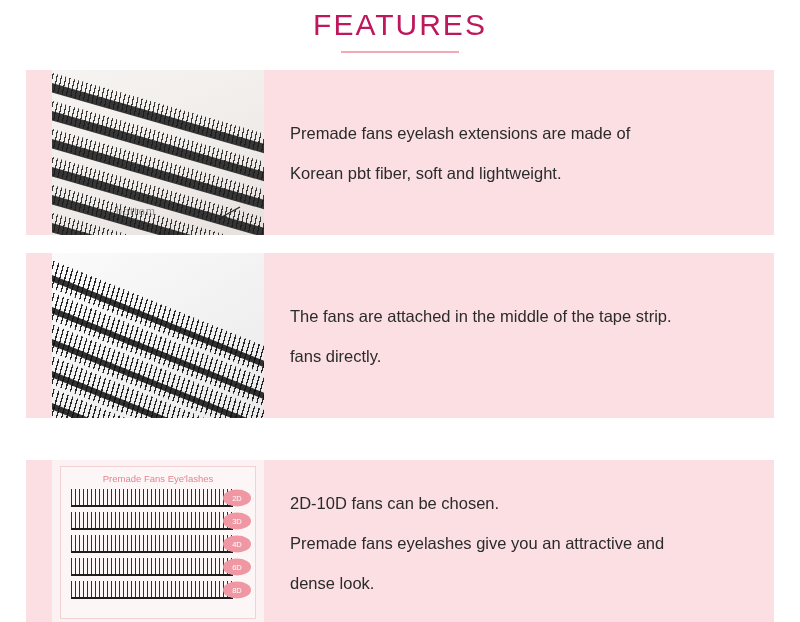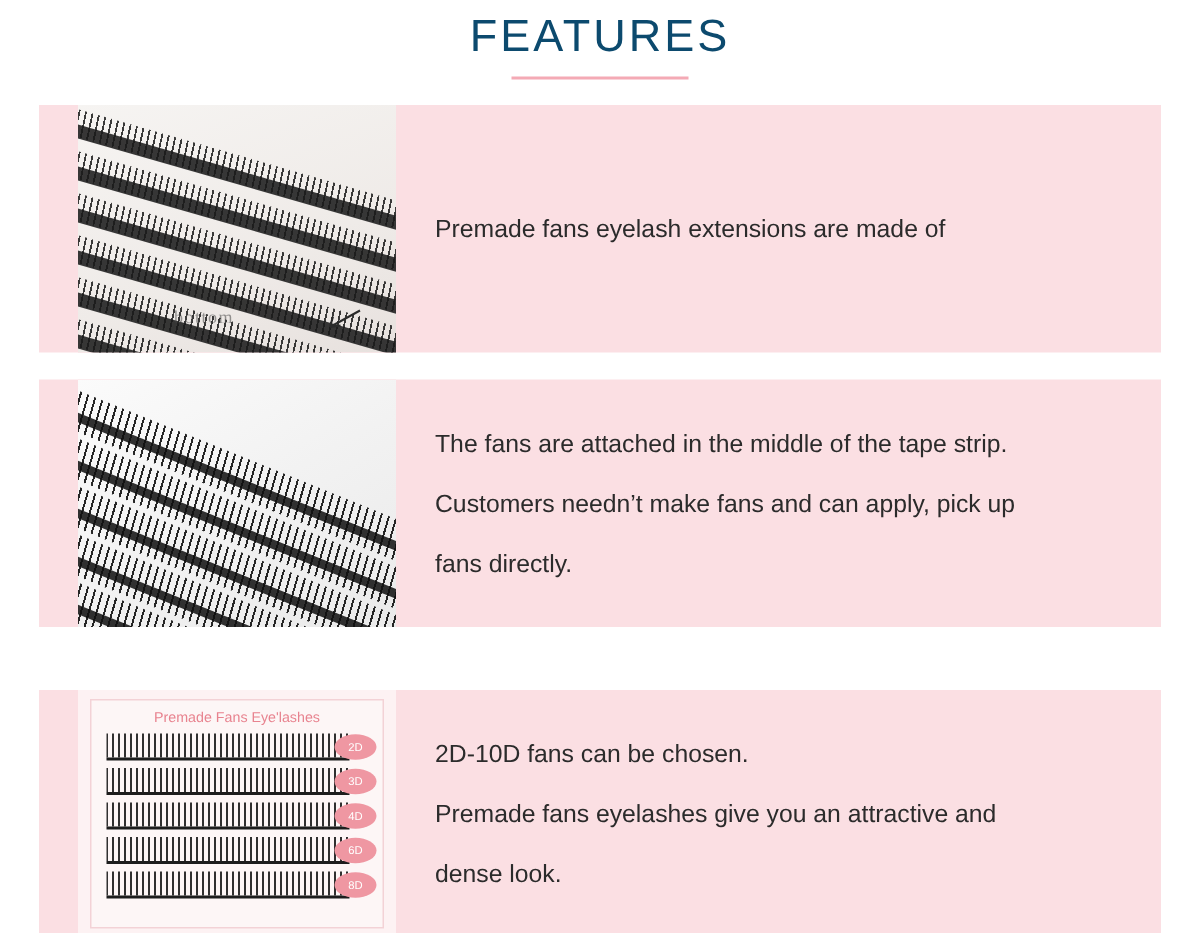--- a/index.html
+++ b/index.html
@@ -29,21 +29,21 @@
     height: 62px;
     display: flex;
     flex-direction: column;
     align-items: center;
     justify-content: flex-start;
   }
   .header-title {
     margin-top: 8px;
     font-size: 30px;
     letter-spacing: 2px;
-    color: #0c4a6e;
+    color: #be185d;
     font-family: "Liberation Sans", sans-serif;
     font-weight: normal;
   }
   .header-rule {
     margin-top: 9px;
     width: 118px;
     height: 2px;
     background: #f4aab5;
   }
 
@@ -258,20 +258,21 @@
         <div class="band" style="top:136px;"></div>
           <div class="fringe" style="top:126px;"></div>
         <div class="watermark">bottom</div>
         <svg class="arrow" viewBox="0 0 26 16">
           <path d="M24 2 L4 13 M4 13 L11 12 M4 13 L6 6" stroke="#2a2a2a" stroke-width="1.4" fill="none"></path>
         </svg>
       </div>
     </div>
     <div class="feature-text">
       <div class="feature-line">Premade fans eyelash extensions are made of</div>
+      <div class="feature-line">Korean pbt fiber, soft and lightweight.</div>
     </div>
   </div>
 
   <div class="feature-row" id="row-1">
     <div class="feature-image">
       <div class="photo2">
         <div class="band" style="top:-10px;"></div>
           <div class="fringe" style="top:-24px;"></div>
         <div class="band" style="top:22px;"></div>
           <div class="fringe" style="top:8px;"></div>
@@ -280,21 +281,20 @@
         <div class="band" style="top:86px;"></div>
           <div class="fringe" style="top:72px;"></div>
         <div class="band" style="top:118px;"></div>
           <div class="fringe" style="top:104px;"></div>
         <div class="band" style="top:150px;"></div>
           <div class="fringe" style="top:136px;"></div>
       </div>
     </div>
     <div class="feature-text">
       <div class="feature-line">The fans are attached in the middle of the tape strip.</div>
-      <div class="feature-line">Customers needn’t make fans and can apply, pick up</div>
       <div class="feature-line">fans directly.</div>
     </div>
   </div>
 
   <div class="feature-row" id="row-2">
     <div class="feature-image">
       <div class="photo3">
         <div class="photo3-card">
           <div class="photo3-title">Premade Fans Eye'lashes</div>
           <div class="tray-row">

